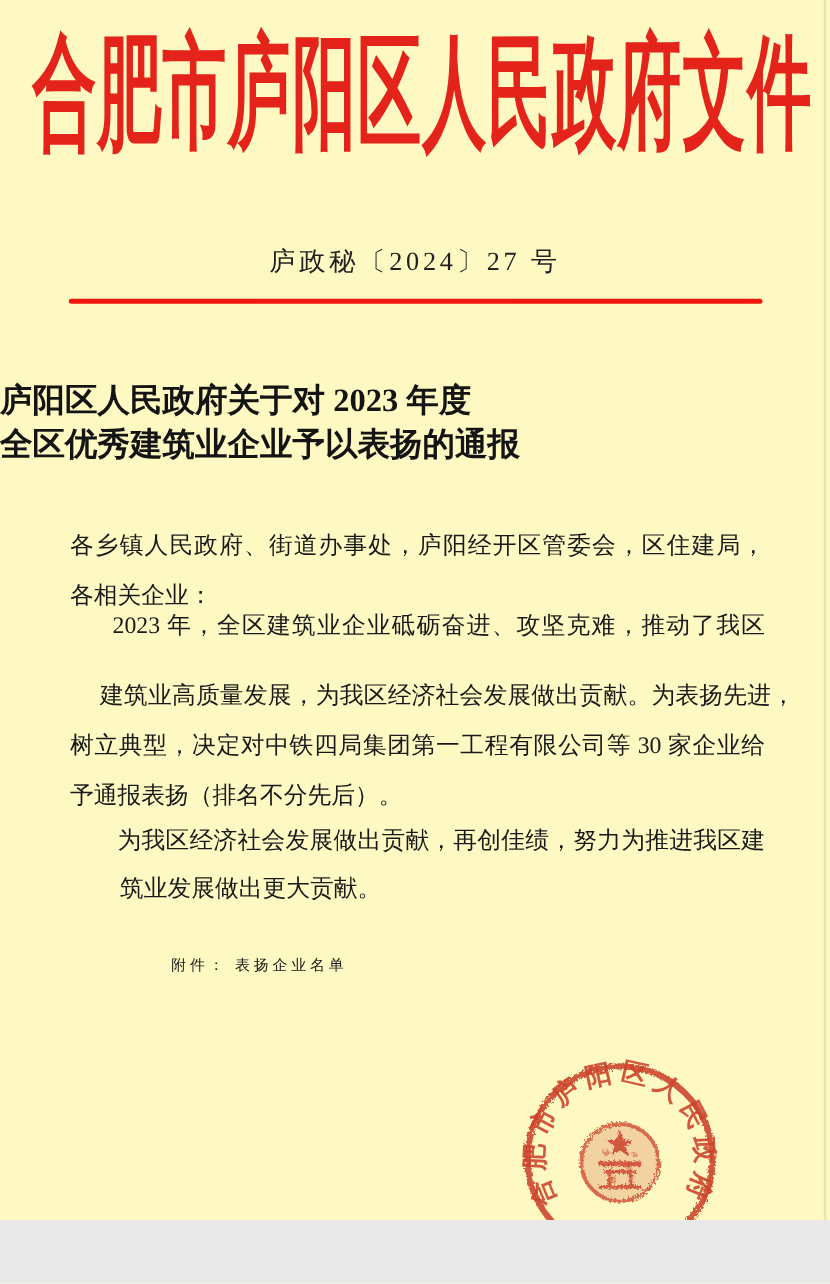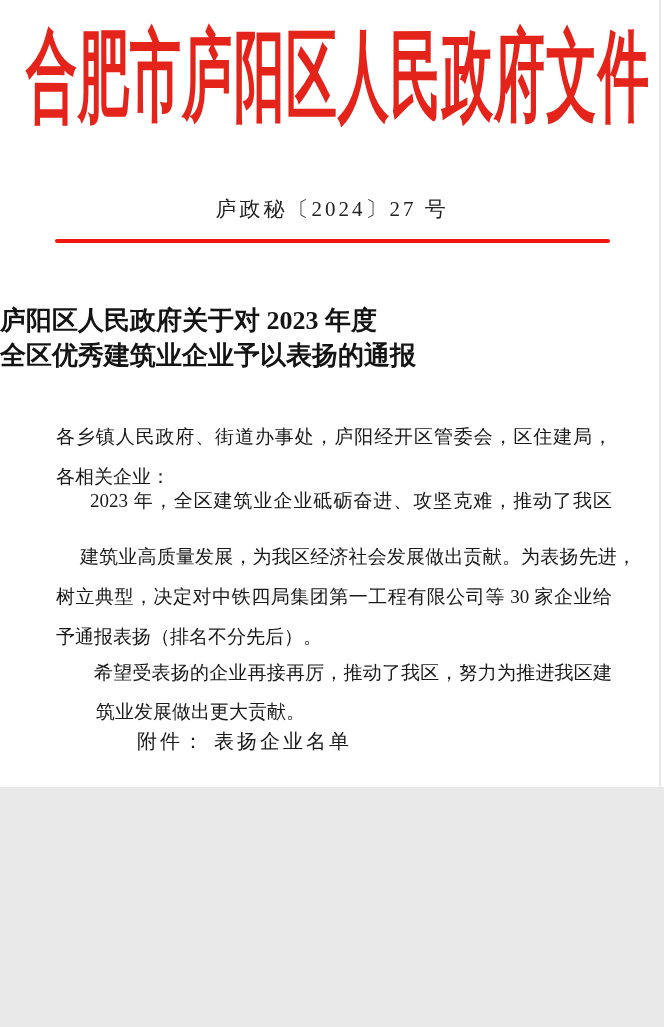--- a/index.html
+++ b/index.html
@@ -1,20 +1,20 @@
 <!DOCTYPE html>
 <html><head>
 <meta charset="utf-8">
 <style>
   html,body { margin:0; padding:0; background:#e9e9e9; }
   .page {
     position:relative;
-    width:664px; height:787px;
+    width:664px; height:976px;
     margin:0 auto;
-    background:#ffffff;
+    background:#fef9c3;
     overflow:hidden;
     font-family:"Liberation Serif","DejaVu Serif",serif;
     color:#1b1b1b;
   }
   
   .scan-edge {
     position:absolute; right:3px; top:0; bottom:0; width:2px;
     background:rgba(130,130,130,0.18);
   }
   
@@ -65,22 +65,22 @@
   .bl.t0 { top:0px;   }
   .bl.t1 { top:40px;  }
   .bl.t2 { top:64px;  padding-left:34px; }
   .bl.t3 { top:120px;margin-left:24px; }
   .bl.t4 { top:160px; }
   .bl.t5 { top:200px; }
   .bl.t6 { top:236px; padding-left:38px; }
   .bl.t7 { top:275px; padding-left:40px; }
   
   .attachment {
-    position:absolute; top:728px; left:137px;
-    font-size:20px; letter-spacing:3px; color:#191919;
+    position:absolute; top:764px; left:137px;
+    font-size:12px; letter-spacing:3px; color:#191919;
     white-space:pre;
   }
   
   .issue-date {
     position:absolute; top:966px; left:424px;
     font-size:22px; letter-spacing:1px; color:#111;
     white-space:pre;
     z-index:3;
   }
   
@@ -114,21 +114,21 @@
     <div>全区优秀建筑业企业予以表扬的通报</div>
   </div>
 
   <div class="body-text">
     <div class="bl t0 j">各乡镇人民政府、街道办事处，庐阳经开区管委会，区住建局，</div>
     <div class="bl t1">各相关企业：</div>
     <div class="bl t2 j">2023 年，全区建筑业企业砥砺奋进、攻坚克难，推动了我区</div>
     <div class="bl t3 j">建筑业高质量发展，为我区经济社会发展做出贡献。为表扬先进，</div>
     <div class="bl t4 j">树立典型，决定对中铁四局集团第一工程有限公司等 30 家企业给</div>
     <div class="bl t5">予通报表扬（排名不分先后）。</div>
-    <div class="bl t6 j">希望受表扬的企业再接再厉，推动了我区，努力为推进我区建</div>
+    <div class="bl t6 j">为我区经济社会发展做出贡献，再创佳绩，努力为推进我区建</div>
     <div class="bl t7">筑业发展做出更大贡献。</div>
   </div>
 
   <div class="attachment">附件： 表扬企业名单</div>
 
 
   <svg class="seal" viewBox="0 0 166 166">
     <defs>
       <filter id="rough" x="-10%" y="-10%" width="120%" height="120%">
         <feTurbulence type="fractalNoise" baseFrequency="0.55" numOctaves="2" result="n"></feTurbulence>

